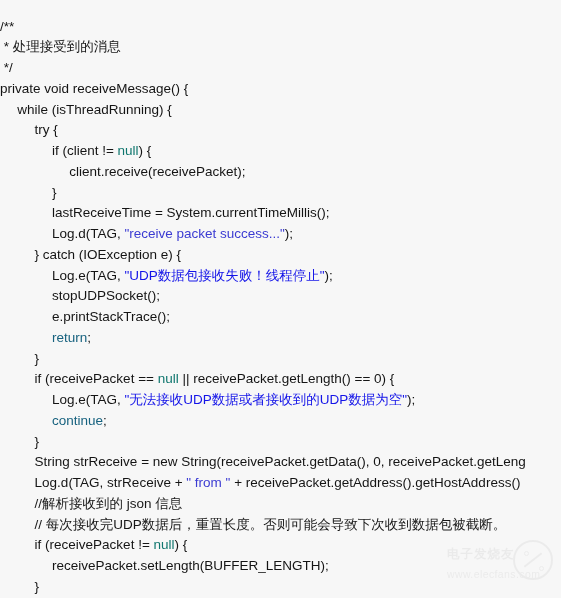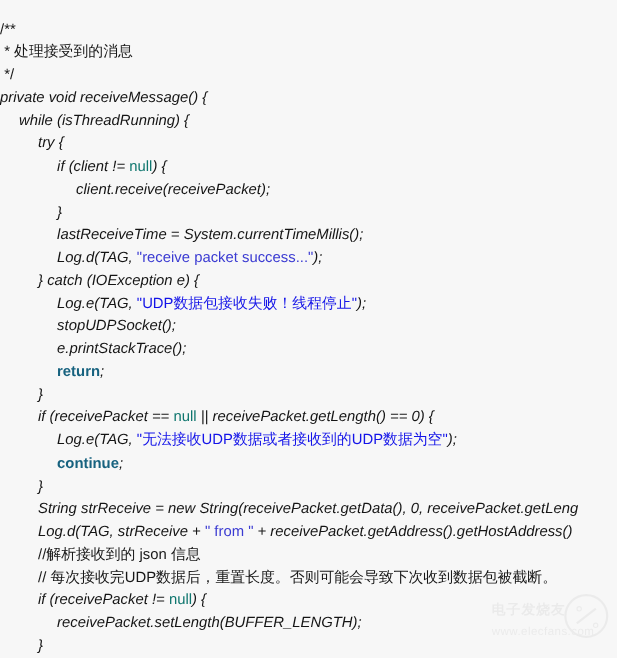--- a/index.html
+++ b/index.html
@@ -38,25 +38,25 @@
   .code-line {
     white-space: pre;
     height: 20.75px;
     overflow: hidden;
     font-size: 13.5px;
     line-height: 20.75px;
     color: #141414;
   }
 
   
-  .tok-plain    { color: #141414; font-style: italic; }
+  .tok-plain    { color: #141414; }
   .tok-string   { color: #3b3bd2; }
   .tok-cjkstr   { color: #1414e8; }
   .tok-null     { color: #0f766e; }
-  .tok-keyword  { color: #17627f; font-weight: bold; }
+  .tok-keyword  { color: #17627f; font-weight: normal; }
   .tok-comment  { color: #171717; }
 
   
   #watermark {
     position: absolute;
     right: 6px;
     bottom: 4px;
     width: 108px;
     height: 56px;
     z-index: 1;

